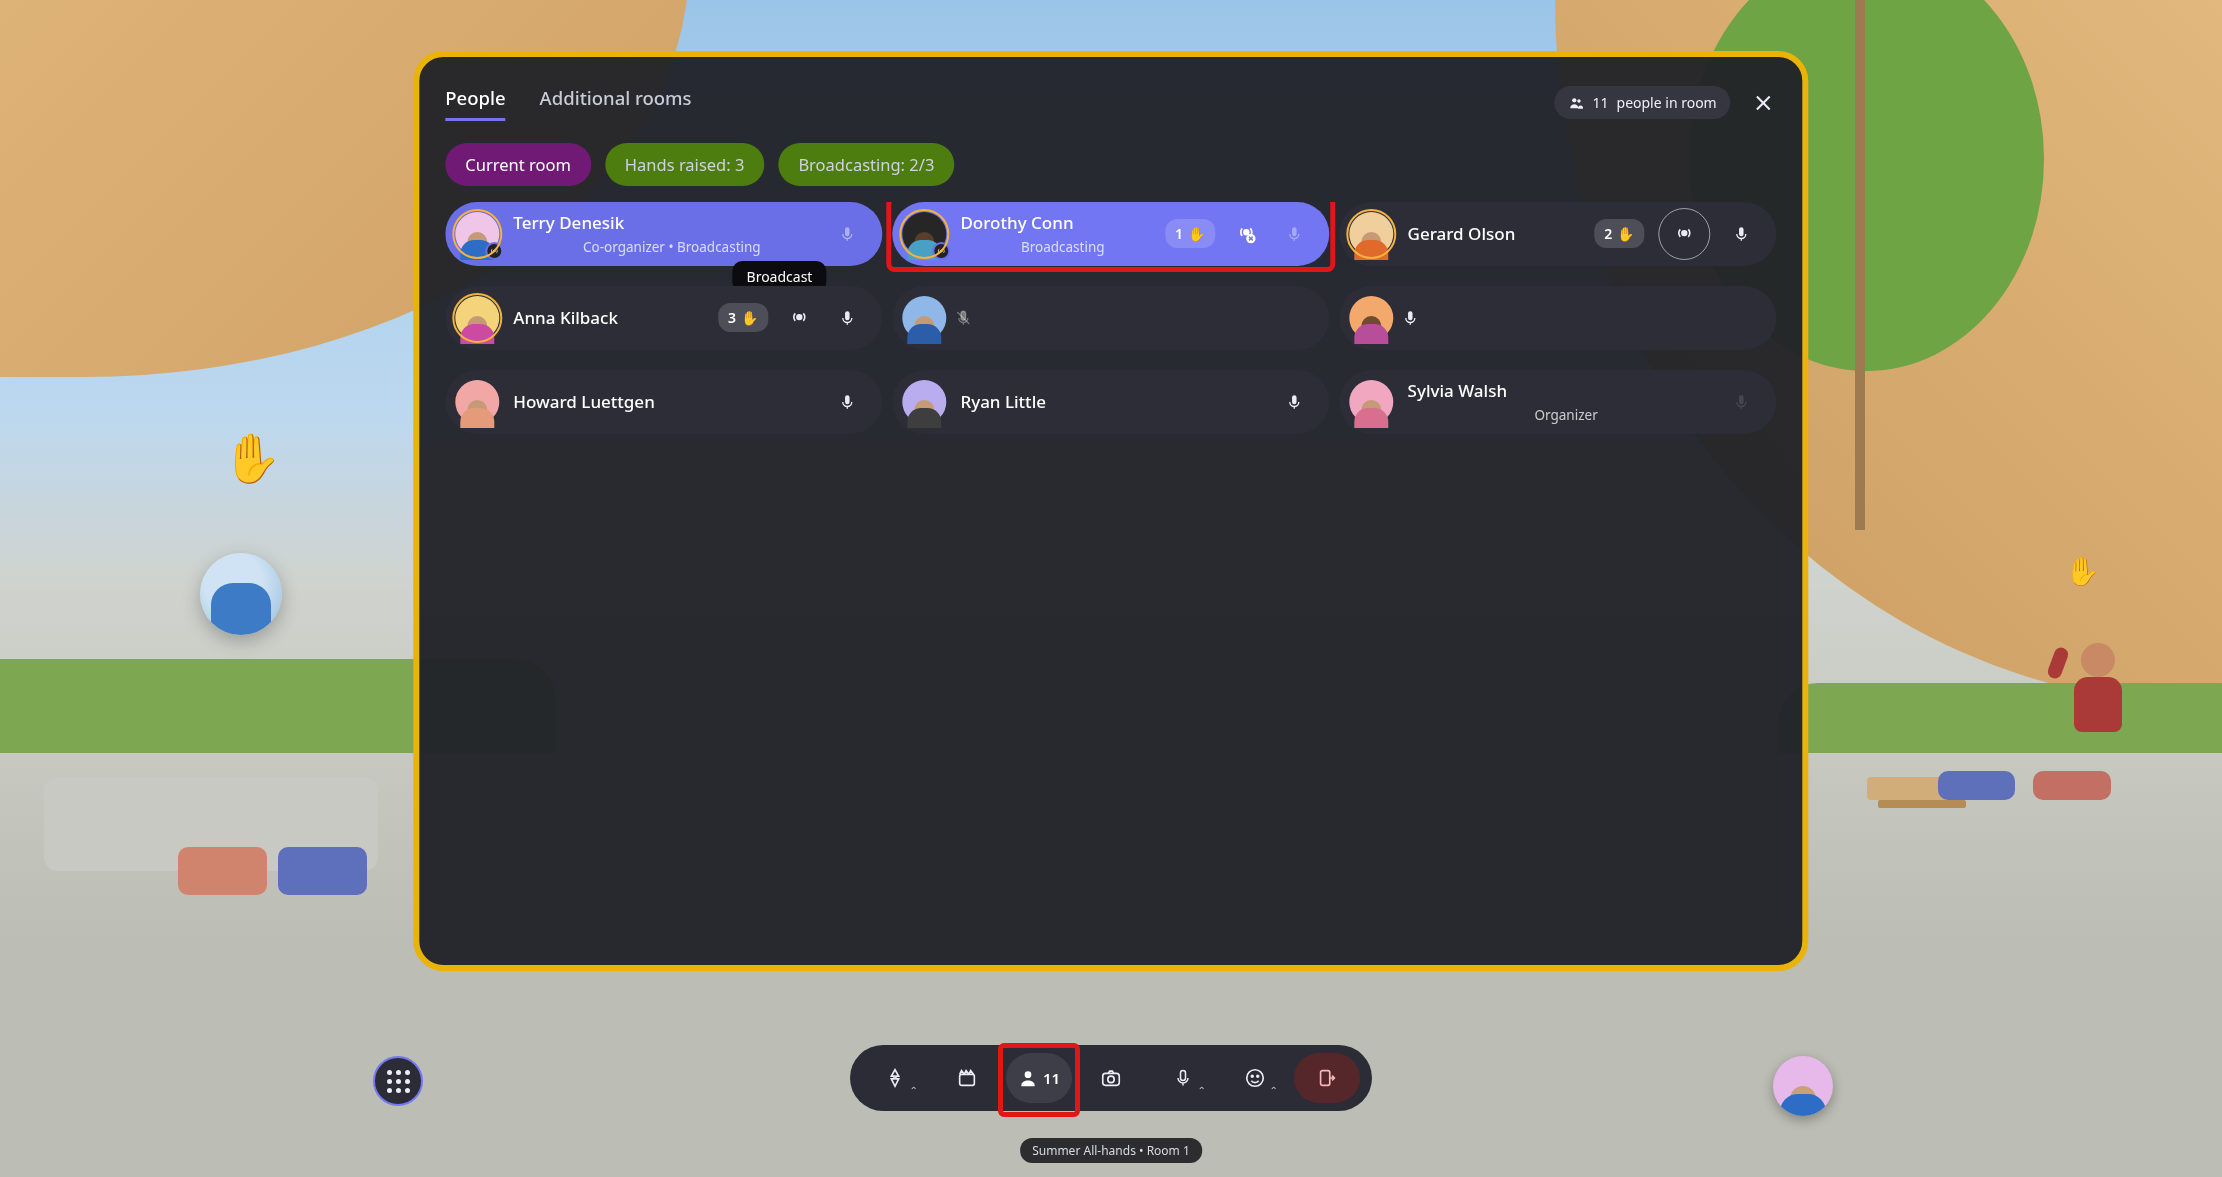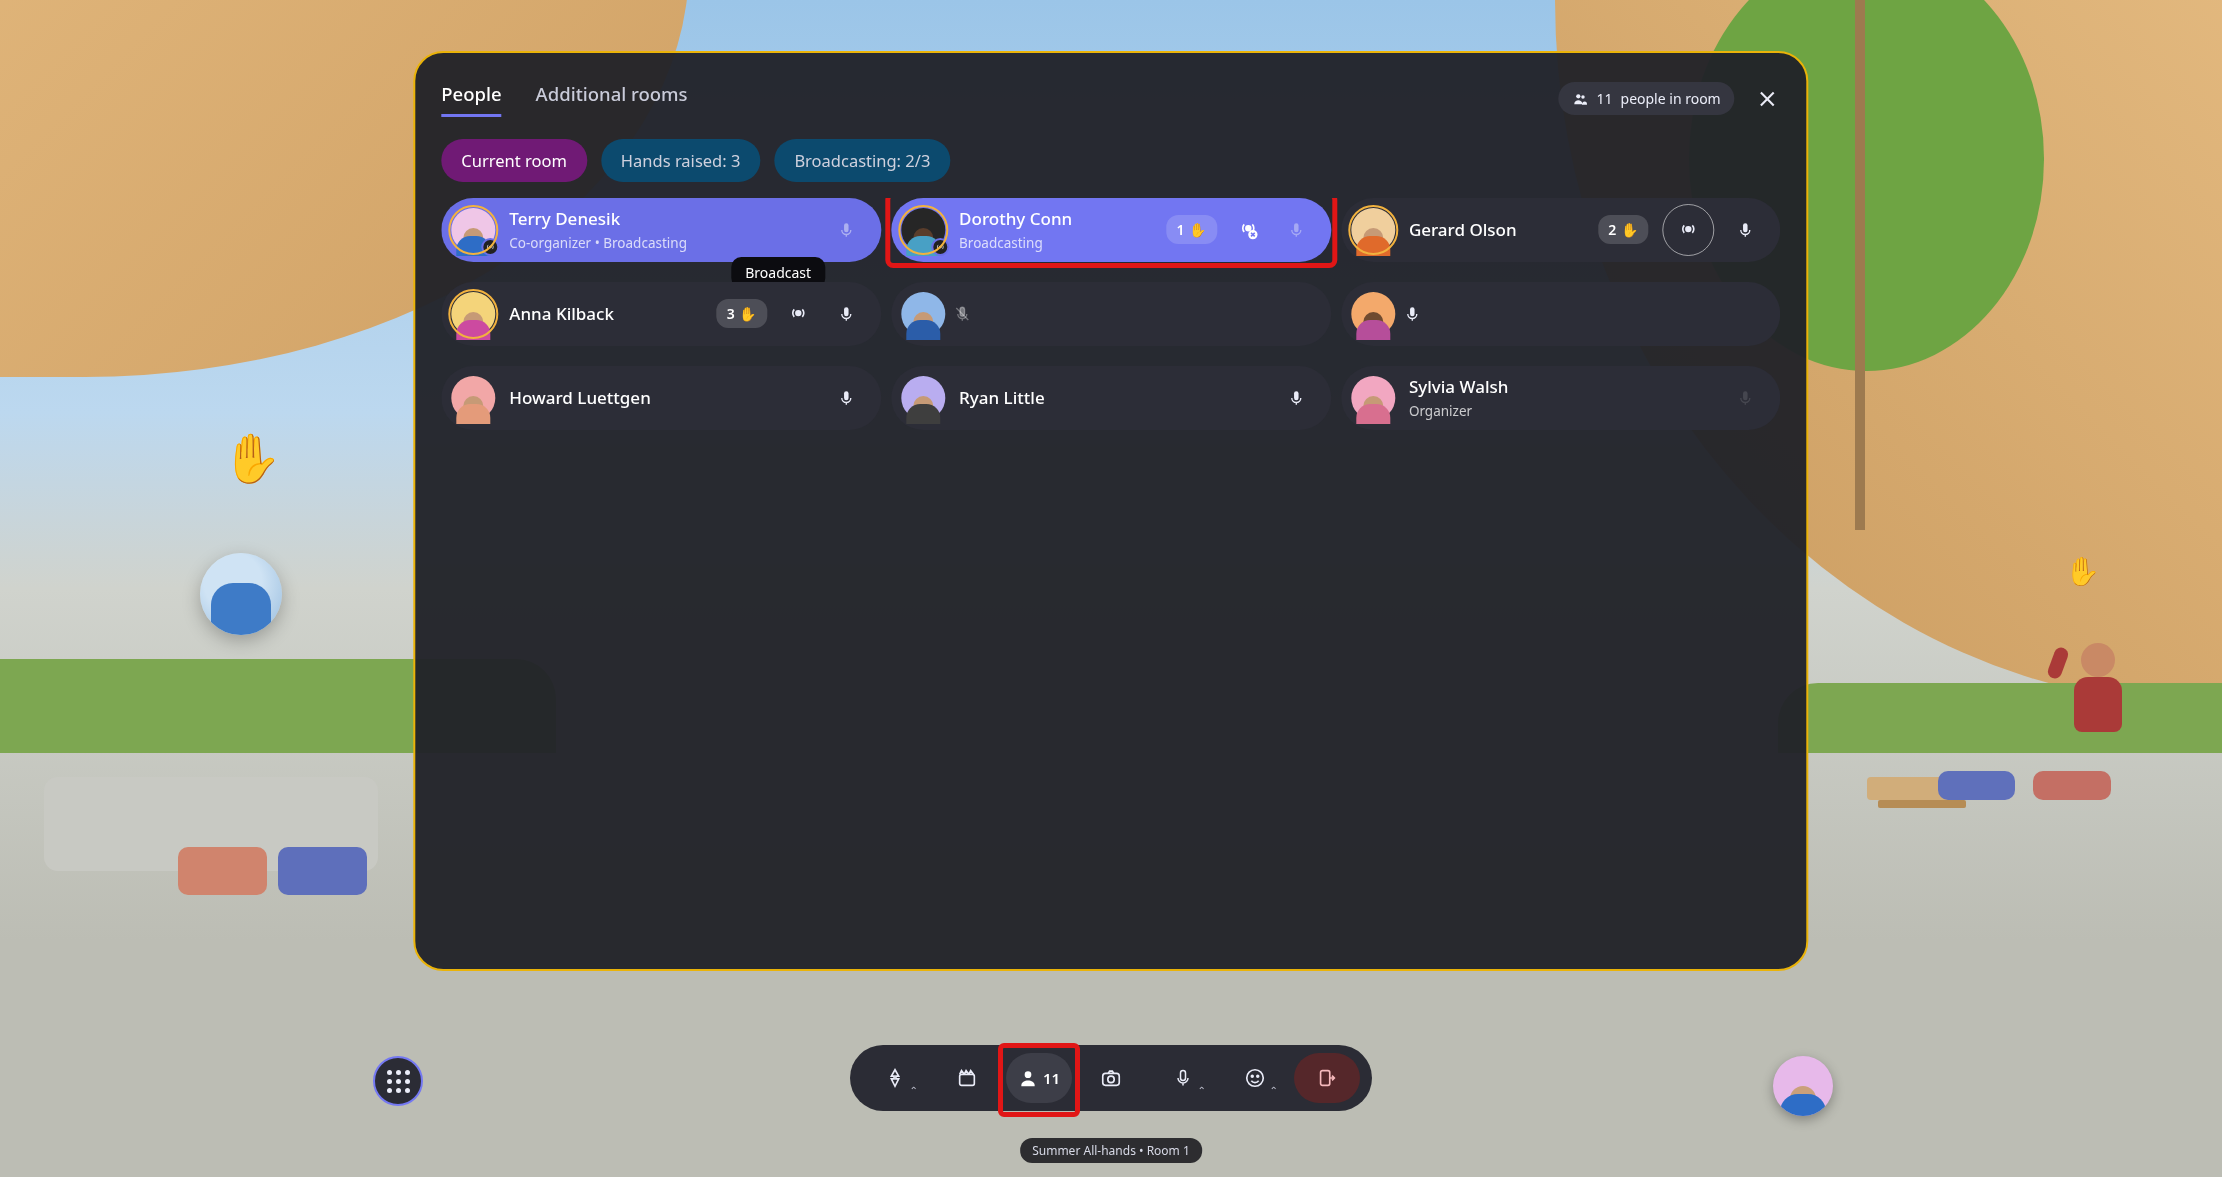--- a/index.html
+++ b/index.html
@@ -51,21 +51,21 @@
 
   
   .panel {
     position: absolute;
     left: 50%; transform: translateX(-50%);
     top: 4.3%;
     width: 62.8%;
     height: 78.2%;
     background: rgba(33,34,41,.96);
     border-radius: 30px;
-    border: 2px solid #eab308;
+    border: 6px solid #eab308;
     padding: 28px 26px;
     color: #fff;
     display:flex; flex-direction:column;
   }
   .panel-header { display:flex; align-items:center; justify-content:space-between; }
   .tabs { display:flex; gap: 34px; }
   .tab { font-size: 18.5px; font-weight:500; color:#c9cbd9; cursor:pointer; padding-bottom:8px; }
   .tab.active { color:#fff; border-bottom: 3px solid #7276f2; }
   .header-right{ display:flex; align-items:center; gap:20px;}
   .room-pill{
@@ -73,21 +73,21 @@
     display:flex; align-items:center; gap:8px; font-size:14px; color:#eceef9;
   }
   .close-btn{
     width:26px; height:26px; cursor:pointer;
     display:flex; align-items:center; justify-content:center;
   }
   .close-btn svg{stroke:#e9eaf5; stroke-width:2.3;}
 
   .filter-row{ display:flex; gap:14px; margin-top:22px; }
   .chip{
-    background:#0c4a6e; color:#cfd1de; font-size:16.5px;
+    background:#4d7c0f; color:#cfd1de; font-size:16.5px;
     padding:10px 20px; border-radius:24px; cursor:pointer;
   }
   .chip.active{ background:#701a75; color:#fff; }
 
   .people-grid{
     margin-top:16px;
     display:grid; grid-template-columns: 1fr 1fr 1fr; gap:20px 10px;
     overflow:auto; flex:1; align-content:start;
   }
   .person{
@@ -115,21 +115,21 @@
   .sub-badge{
     position:absolute; right:-4px; bottom:-4px; width:18px; height:18px;
     background:#222; border-radius:50%; display:flex; align-items:center; justify-content:center;
     border:2px solid #2c2d37;
   }
   .person.self .sub-badge, .person.broadcaster .sub-badge{ border-color: #6b6fe7; }
   .sub-badge svg{ width:10px; height:10px; }
 
   .name-block{ margin-left:14px; flex:1; min-width:0;}
   .name{ font-size:17px; font-weight:500; color:#fff;}
-  .subtext{ font-size:13.5px; color:rgba(255,255,255,.75); margin-top:4px;}
+  .subtext{ font-size:13.5px; color:rgba(255,255,255,.75); margin-top:4px;text-align:center;}
 
   .right-icons{ display:flex; align-items:center; gap:14px; }
   .hand-badge{
     display:flex; align-items:center; gap:5px;
     background:rgba(255,255,255,.16); color:#fff;
     padding:5px 10px; border-radius:12px; font-size:14px; font-weight:600;
   }
   .icon-btn{
     width:34px; height:34px; display:flex; align-items:center; justify-content:center;
     color:#e9ebf7;

